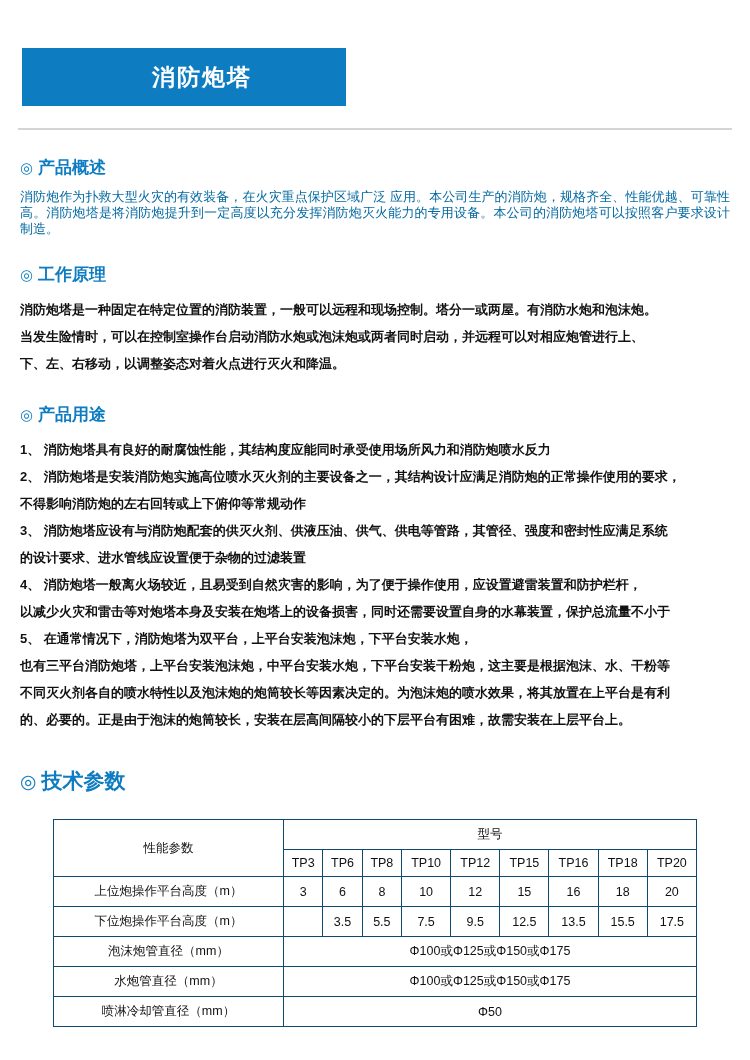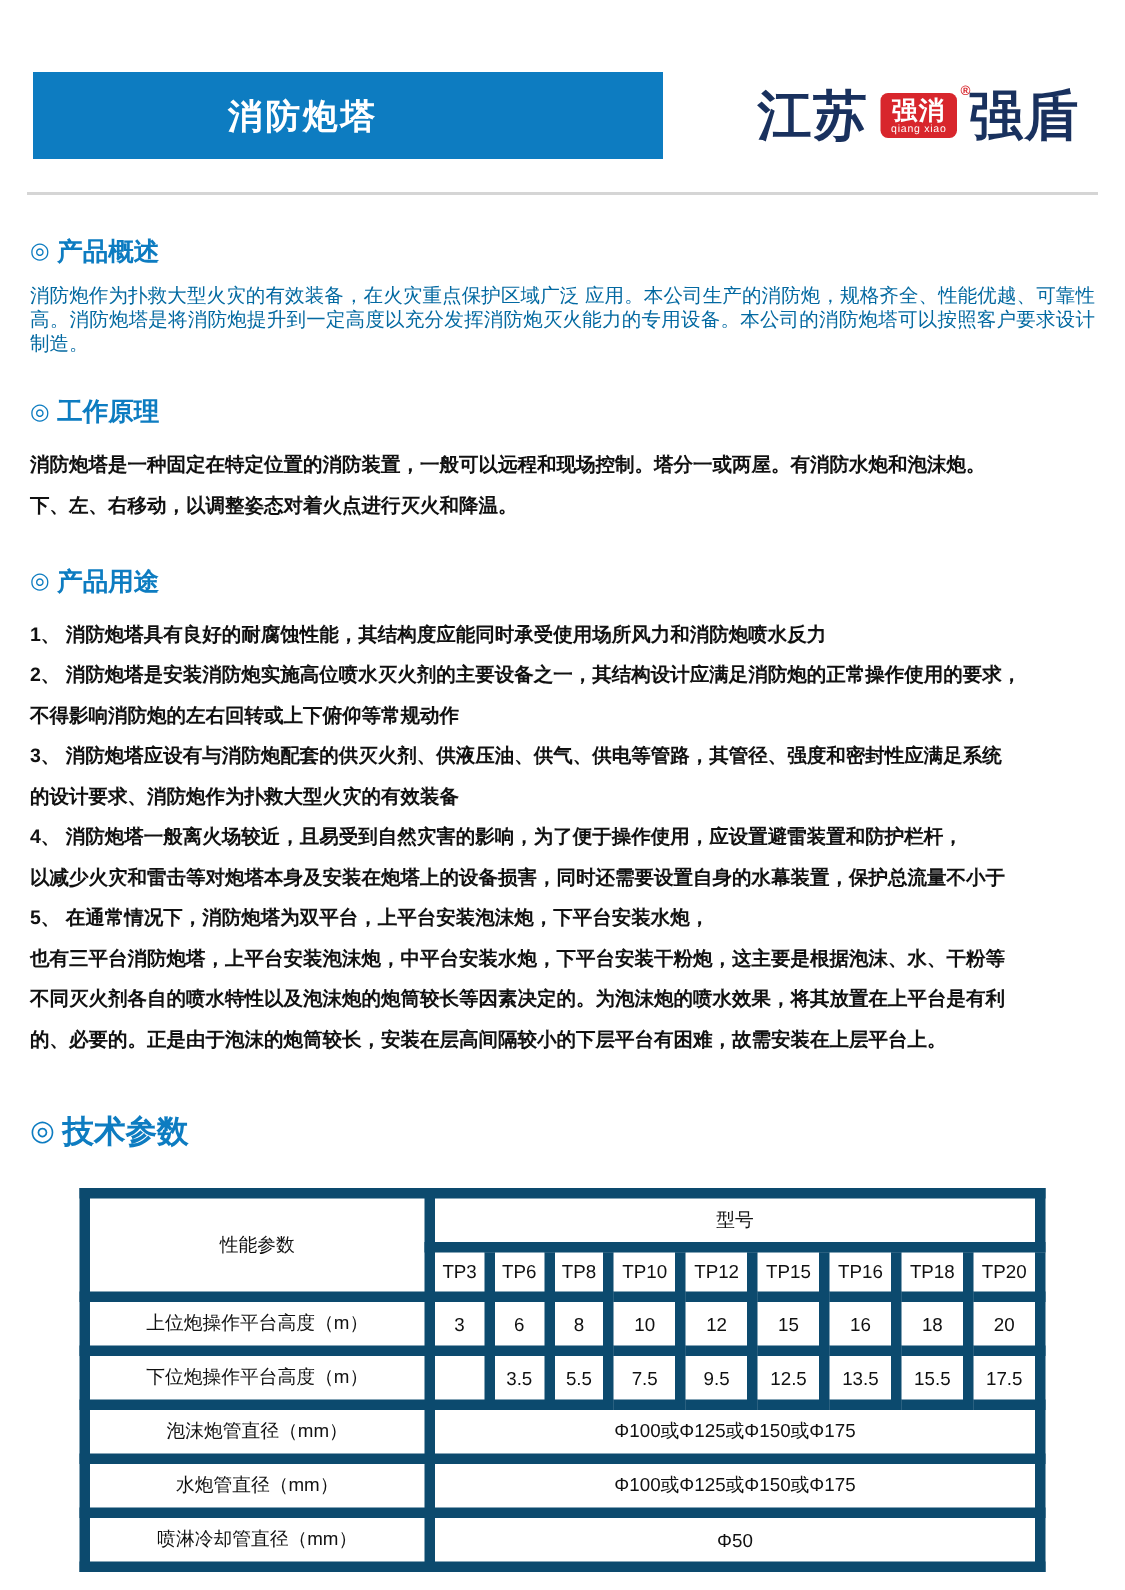--- a/index.html
+++ b/index.html
@@ -14,21 +14,21 @@
   .page { width: 750px; position: relative; }
 
   
   .header {
     display: flex;
     align-items: center;
     padding: 36px 22px 0 22px;
     height: 118px;
   }
   .title-bar {
-    width: 420px;
+    width: 324px;
     height: 58px;
     background: #0d7cc1;
     display: flex;
     align-items: center;
     padding-left: 130px;
   }
   .title-bar .title-text {
     color: #ffffff;
     font-size: 23px;
     font-weight: bold;
@@ -128,77 +128,69 @@
 
   
   .tbl-wrap { padding: 14px 0 30px 0; display: flex; justify-content: center; }
   table.spec {
     border-collapse: collapse;
     width: 644px;
     font-size: 12.5px;
     color: #111;
   }
   table.spec th, table.spec td {
-    border: 7px solid #0c4a6e;
+    border: 1px solid #0c4a6e;
     text-align: center;
     padding: 6px 2px;
     font-weight: normal;
     height: 26px;
   }
   table.spec th.perf {
     width: 230px;
   }
   table.spec td.rowlabel { width: 230px; }
   table.spec .model-head { font-weight: normal; }
 </style>
 </head>
 <body>
 
 <div class="page">
 
   <div class="header">
     <div class="title-bar">
       <span class="title-text">消防炮塔</span>
     </div>
-    <div class="brand">
-      <span class="brand-left">江苏</span>
-      <span class="brand-badge">
-        <span class="bb-top">强消</span>
-        <span class="bb-bot">qiang xiao</span>
-        <span class="bb-reg">®</span>
-      </span>
-      <span class="brand-right">强盾</span>
-    </div>
   </div>
   <div class="header-rule"></div>
 
   <div class="content">
 
     <div class="sec-head">
       <span class="ring">◎</span>
       <span class="sec-title">产品概述</span>
     </div>
     <p class="body">消防炮作为扑救大型火灾的有效装备，在火灾重点保护区域广泛 应用。本公司生产的消防炮，规格齐全、性能优越、可靠性高。消防炮塔是将消防炮提升到一定高度以充分发挥消防炮灭火能力的专用设备。本公司的消防炮塔可以按照客户要求设计制造。</p>
 
     <div class="sec-head">
       <span class="ring">◎</span>
       <span class="sec-title">工作原理</span>
     </div>
     <div class="list-line">消防炮塔是一种固定在特定位置的消防装置，一般可以远程和现场控制。塔分一或两屋。有消防水炮和泡沫炮。</div>
+    <div class="list-line">当发生险情时，可以在控制室操作台启动消防水炮或泡沫炮或两者同时启动，并远程可以对相应炮管进行上、</div>
     <div class="list-line">下、左、右移动，以调整姿态对着火点进行灭火和降温。</div>
 
     <div class="sec-head">
       <span class="ring">◎</span>
       <span class="sec-title">产品用途</span>
     </div>
     <div class="list-line">1、 消防炮塔具有良好的耐腐蚀性能，其结构度应能同时承受使用场所风力和消防炮喷水反力</div>
     <div class="list-line">2、 消防炮塔是安装消防炮实施高位喷水灭火剂的主要设备之一，其结构设计应满足消防炮的正常操作使用的要求，</div>
     <div class="list-line">不得影响消防炮的左右回转或上下俯仰等常规动作</div>
     <div class="list-line">3、 消防炮塔应设有与消防炮配套的供灭火剂、供液压油、供气、供电等管路，其管径、强度和密封性应满足系统</div>
-    <div class="list-line">的设计要求、消防炮作为扑救大型火灾的有效装备</div>
+    <div class="list-line">的设计要求、进水管线应设置便于杂物的过滤装置</div>
     <div class="list-line">4、 消防炮塔一般离火场较近，且易受到自然灾害的影响，为了便于操作使用，应设置避雷装置和防护栏杆，</div>
     <div class="list-line">以减少火灾和雷击等对炮塔本身及安装在炮塔上的设备损害，同时还需要设置自身的水幕装置，保护总流量不小于</div>
     <div class="list-line">5、 在通常情况下，消防炮塔为双平台，上平台安装泡沫炮，下平台安装水炮，</div>
     <div class="list-line">也有三平台消防炮塔，上平台安装泡沫炮，中平台安装水炮，下平台安装干粉炮，这主要是根据泡沫、水、干粉等</div>
     <div class="list-line">不同灭火剂各自的喷水特性以及泡沫炮的炮筒较长等因素决定的。为泡沫炮的喷水效果，将其放置在上平台是有利</div>
     <div class="list-line">的、必要的。正是由于泡沫的炮筒较长，安装在层高间隔较小的下层平台有困难，故需安装在上层平台上。</div>
 
     <div class="sec-head big">
       <span class="ring">◎</span>
       <span class="sec-title">技术参数</span>

